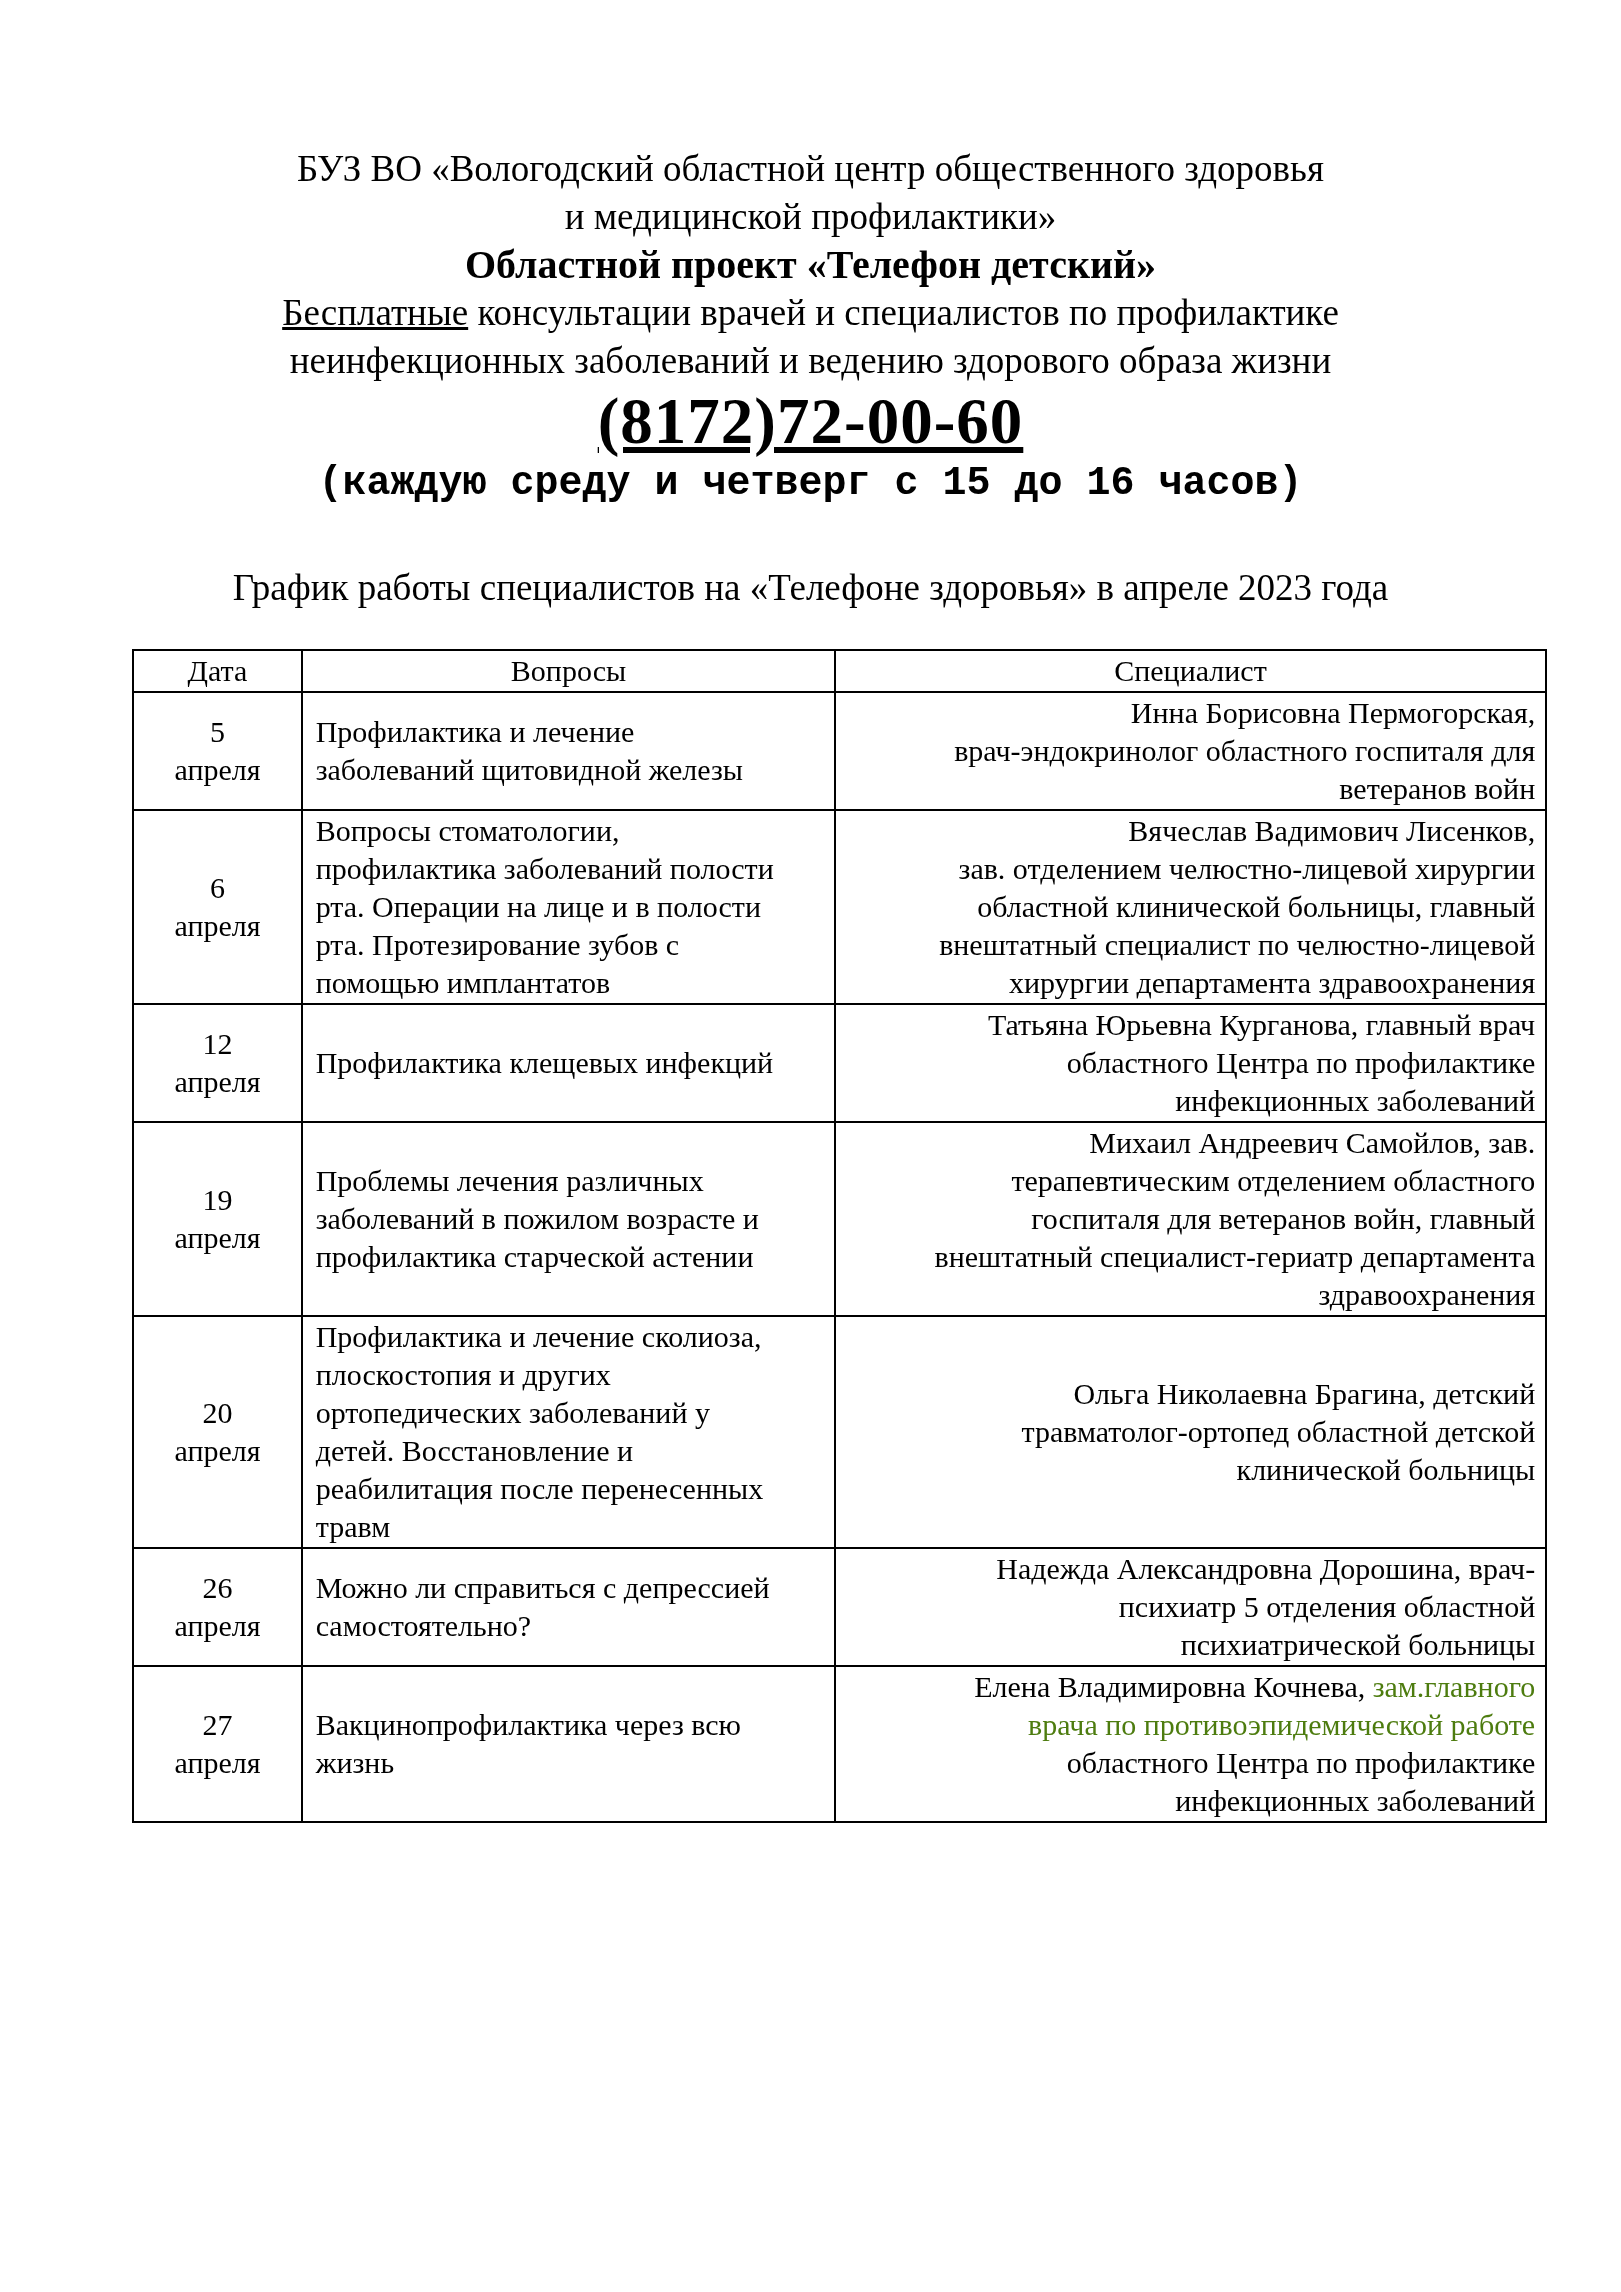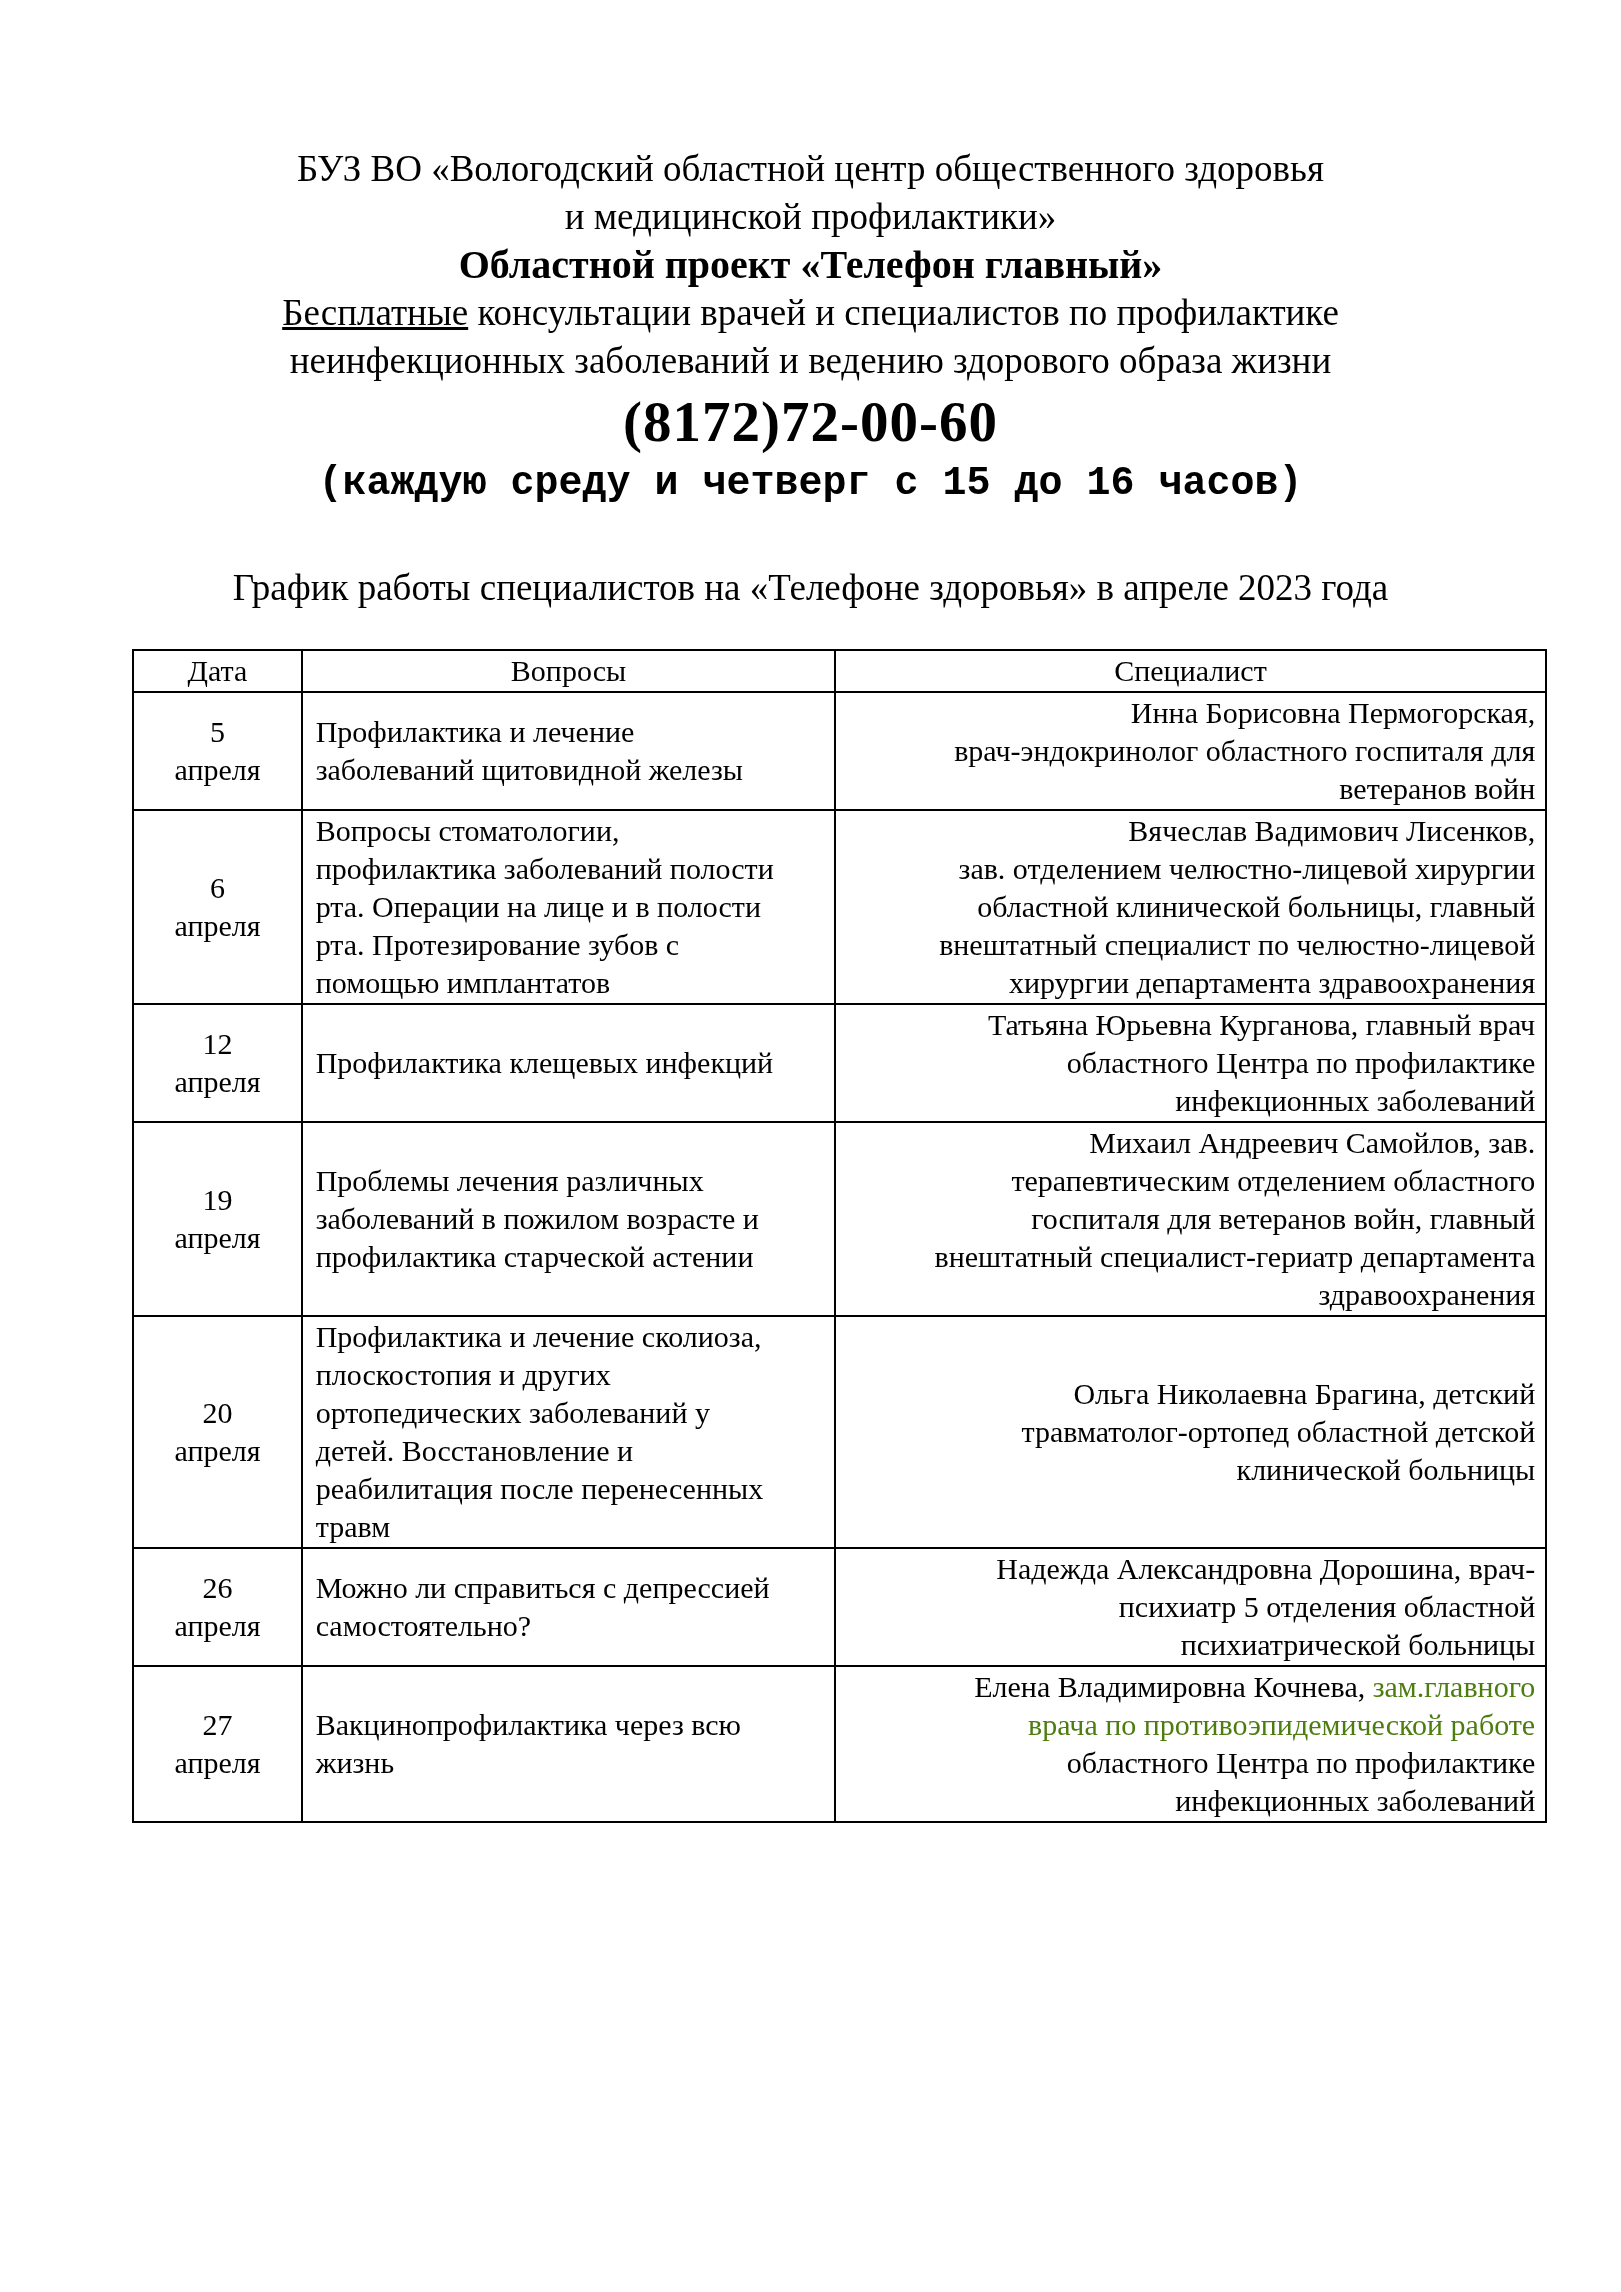--- a/index.html
+++ b/index.html
@@ -17,21 +17,21 @@
     left: 140px;
     top: 145px;
     width: 1341px;
     text-align: center;
   }
   .header-block p { margin: 0; }
   .org-name       { font-size: 37px; line-height: 48px; white-space: pre-line; }
   .project-title  { font-size: 40px; line-height: 48px; font-weight: bold; }
   .subtitle       { font-size: 37px; line-height: 48px; white-space: pre-line; }
   .underlined     { text-decoration: underline; }
-  .phone-number   { font-size: 57px; line-height: 73px; font-weight: bold; letter-spacing: 1px; }
+  .phone-number   { font-size: 65px; line-height: 73px; font-weight: bold; letter-spacing: 1px; text-decoration: underline; }
   .phone-note     { font-size: 40px; line-height: 51px; font-weight: bold; font-family: Liberation Mono, monospace; }
   .schedule-title { font-size: 37px; line-height: 47px; margin-top: 55px !important; }
 
   table.schedule {
     position: absolute;
     left: 132px;
     top: 649px;
     width: 1412px;
     border-collapse: collapse;
     table-layout: fixed;
@@ -55,21 +55,21 @@
   td.c-spec  { text-align: right; white-space: pre-line; padding: 1px 9.8px 1px 12.7px; }
 </style>
 </head>
 <body>
 
 <div class="page">
 
   <div class="header-block">
     <p class="org-name">БУЗ ВО «Вологодский областной центр общественного здоровья
 и медицинской профилактики»</p>
-    <p class="project-title">Областной проект «Телефон главный»</p>
+    <p class="project-title">Областной проект «Телефон детский»</p>
     <p class="subtitle"><span class="underlined">Бесплатные</span><span> консультации врачей и специалистов по профилактике
 неинфекционных заболеваний и ведению здорового образа жизни</span></p>
     <p class="phone-number">(8172)72-00-60</p>
     <p class="phone-note">(каждую среду и четверг с 15 до 16 часов)</p>
     <p class="schedule-title">График работы специалистов на «Телефоне здоровья» в апреле 2023 года</p>
   </div>
 
   <table class="schedule">
     <colgroup>
       <col style="width:169px">

